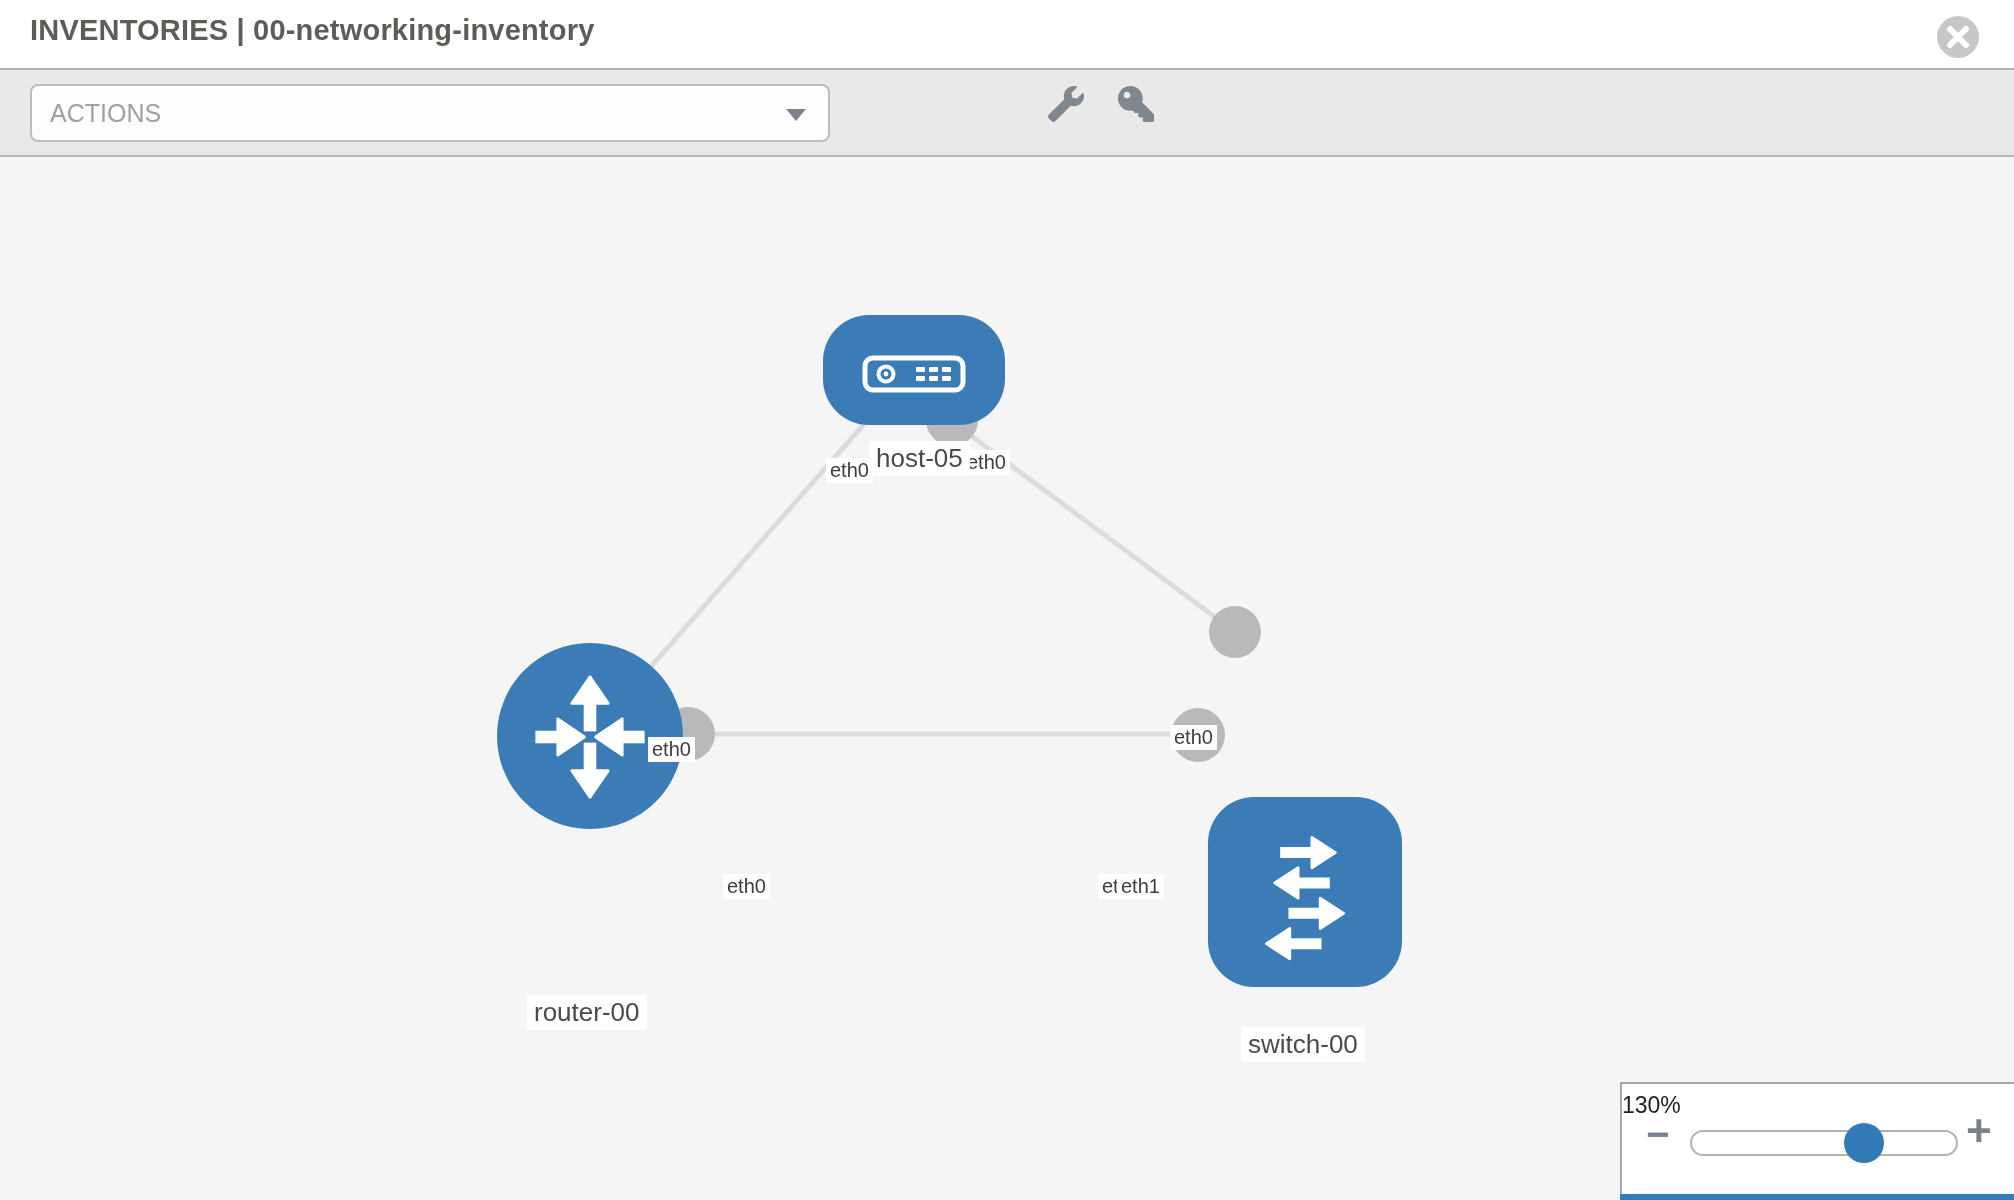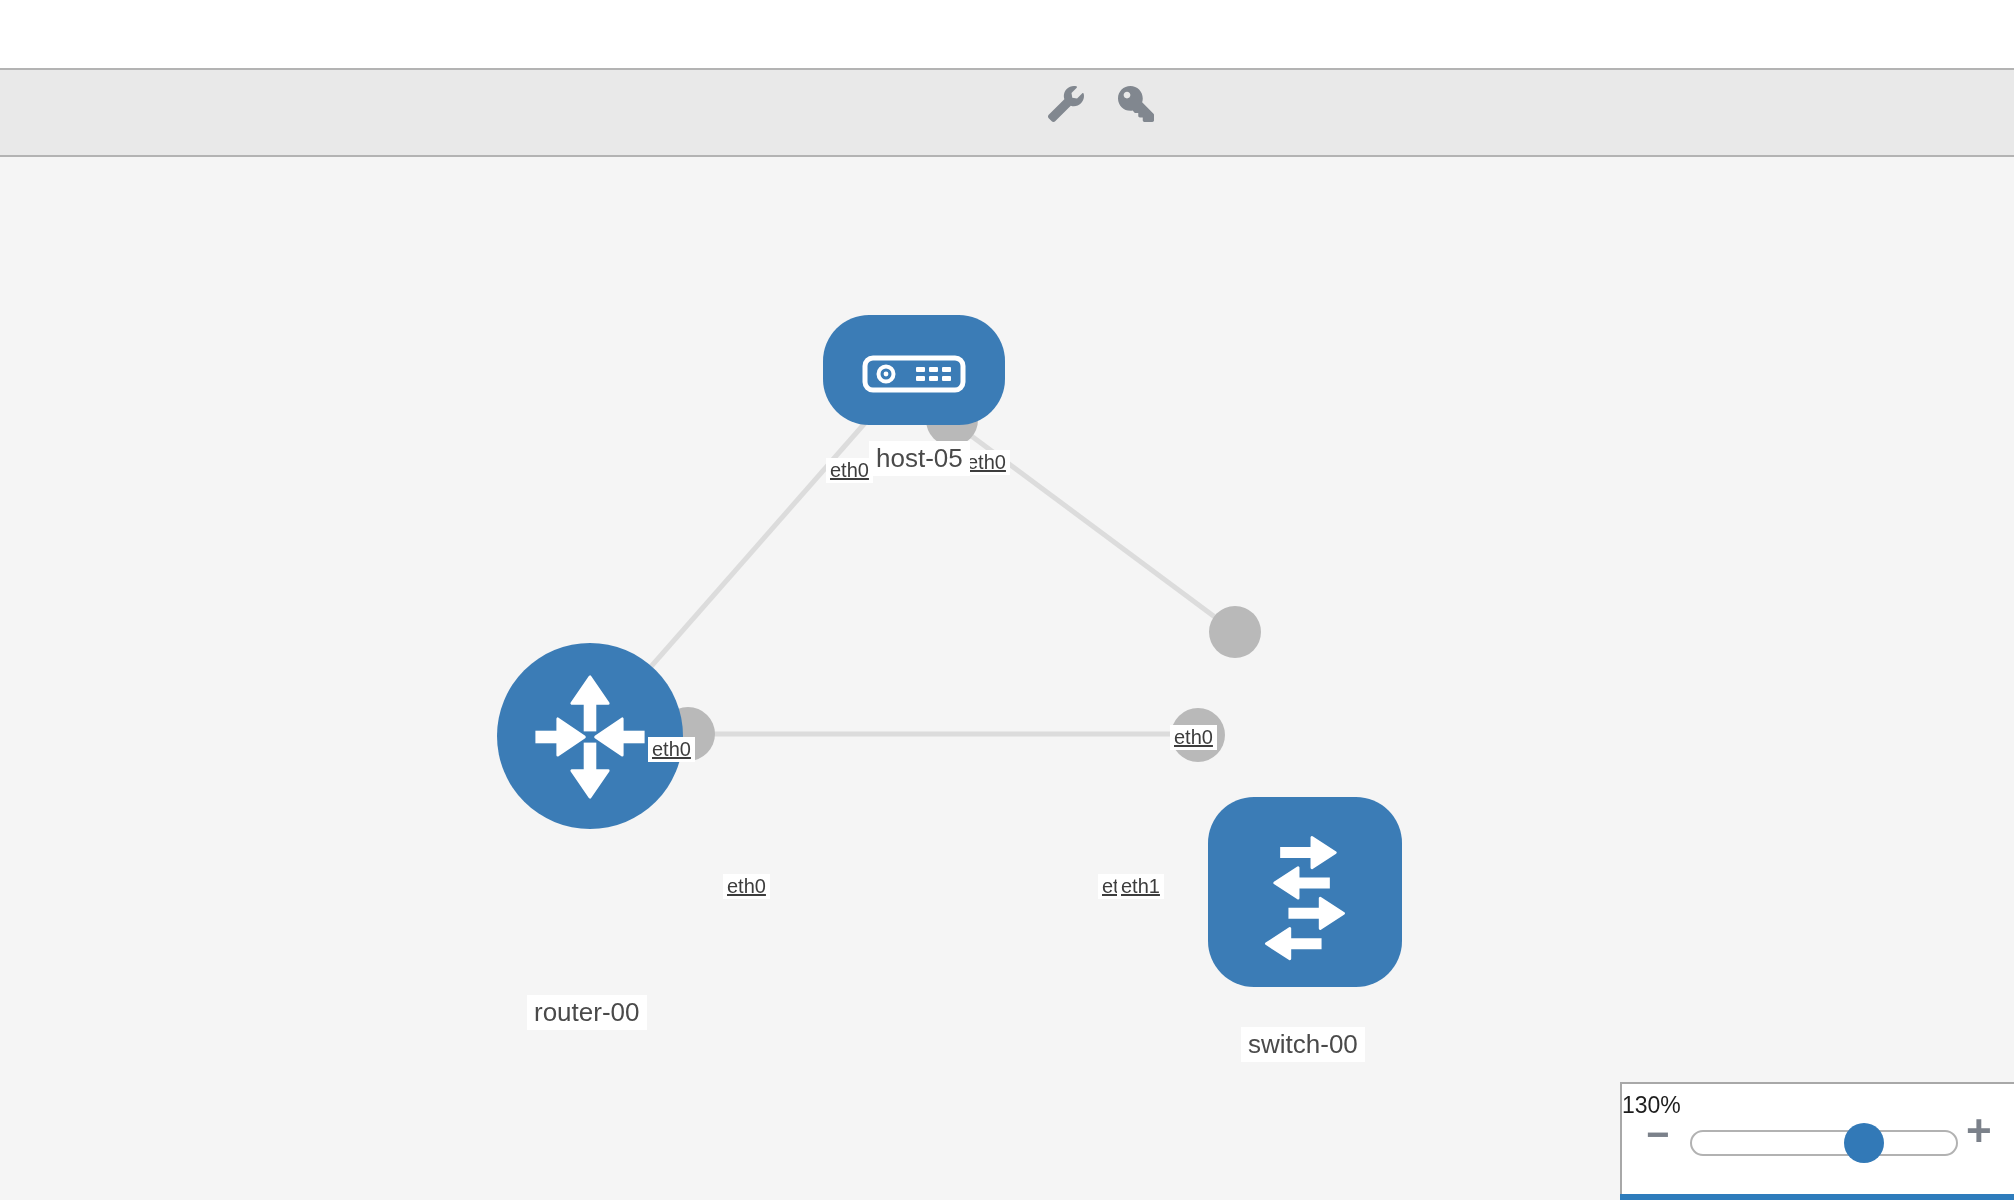--- a/index.html
+++ b/index.html
@@ -39,43 +39,55 @@
   .node-host{left:823px;top:158px;width:182px;height:110px;border-radius:46px;}
   .node-host svg{margin:40px auto 0 auto;}
   .node-router{left:497px;top:486px;width:186px;height:186px;border-radius:50%;}
   .node-router svg{margin:24px auto 0 auto;}
   .node-switch{left:1208px;top:640px;width:194px;height:190px;border-radius:46px;}
   .node-switch svg{margin:28px auto 0 auto;}
 
   .node-label{position:absolute;z-index:4;background:#fff;color:#4a4a4a;font-size:26px;
               padding:2px 7px;white-space:nowrap;}
   .iface-label{position:absolute;z-index:3;background:#fff;color:#3d3d3d;font-size:20px;
-               padding:1px 4px;white-space:nowrap;text-decoration:underline;}
+               padding:1px 4px;white-space:nowrap;}
 
   
   .zoom-panel{position:absolute;left:1620px;top:925px;width:400px;height:120px;background:#fff;
               border:2px solid #a8a8a8;box-sizing:border-box;z-index:5;}
   .zoom-level{position:absolute;left:0;right:60px;top:8px;text-align:left;font-size:23px;color:#1d1d1d;}
   .zoom-minus{position:absolute;left:24px;top:30px;font-size:40px;font-weight:bold;color:#7b818a;
               cursor:pointer;line-height:40px;}
   .zoom-plus{position:absolute;left:344px;top:27px;font-size:44px;font-weight:bold;color:#7b818a;
              cursor:pointer;line-height:40px;}
   .zoom-track{position:absolute;left:68px;top:46px;width:268px;height:26px;background:#fff;
               border:2px solid #b2b2b2;border-radius:14px;box-sizing:border-box;cursor:pointer;}
   .zoom-knob{position:absolute;left:222px;top:39px;width:40px;height:40px;border-radius:50%;
              background:#3279b7;cursor:grab;}
   .panel-accent{position:absolute;left:1620px;top:1037px;width:394px;height:6px;background:#2e7cbc;z-index:6;}
 </style>
 </head>
 <body>
 
 <div id="page">
 
+  <div class="header">
+    <div class="page-title">INVENTORIES | 00-networking-inventory</div>
+    <div class="close-btn">
+      <svg width="24" height="24" viewBox="0 0 24 24">
+        <path d="M4 4 L20 20 M20 4 L4 20" stroke="#fff" stroke-width="6" stroke-linecap="round"></path>
+      </svg>
+    </div>
+  </div>
 
   <div class="toolbar">
+    <div class="select actions-select">
+      <span class="sel-label">ACTIONS</span>
+      <span class="caret"></span>
+    </div>
 
     <div class="tool-icon-btn wrench-btn">
       <svg width="36" height="36" viewBox="0 0 512 512">
         <path fill="#81878f" d="M507.7 109.1c-2.2-9-13.4-12.1-19.9-5.6l-74.4 74.4-67.9-11.3-11.3-67.9 74.4-74.4c6.6-6.6 3.4-17.8-5.7-20-47.4-11.7-99.6 1.1-136.8 38.3-39.3 39.3-50.2 96.1-33.8 145.6L10.1 410.1c-13.5 13.5-13.5 35.3 0 48.8l43 43c13.5 13.5 35.3 13.5 48.8 0l221.8-221.8c49.5 16.5 106.3 5.6 145.6-33.7 37.3-37.2 50.1-89.5 38.4-137.3z"></path>
       </svg>
     </div>
     <div class="tool-icon-btn key-btn">
       <svg width="36" height="36" viewBox="0 0 512 512" style="transform:scaleX(-1)">
         <path fill="#81878f" d="M512 176c0 97.2-78.8 176-176 176-11.2 0-22.2-1.1-32.8-3.1l-24 27A24 24 0 0 1 261.2 384H224v40c0 13.3-10.7 24-24 24h-40v40c0 13.3-10.7 24-24 24H24c-13.3 0-24-10.7-24-24v-78.1c0-6.4 2.5-12.5 7-17L168.8 231.2C163.1 213.8 160 195.3 160 176 160 78.8 238.8 0 336 0c97.5 0 176 78.5 176 176zM336 128c0 26.5 21.5 48 48 48s48-21.5 48-48-21.5-48-48-48-48 21.5-48 48z"></path>
       </svg>

